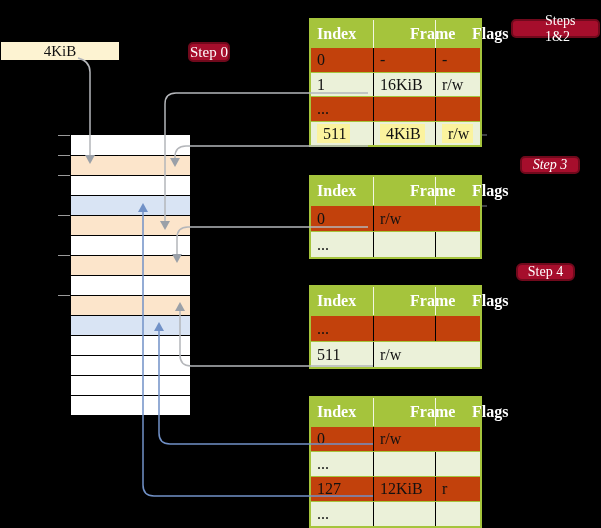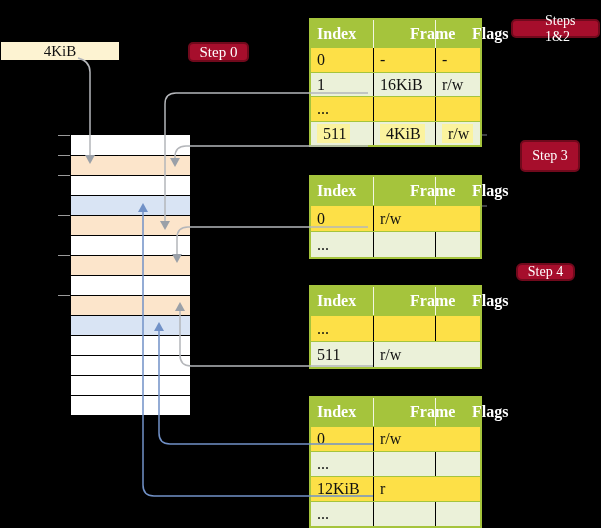--- a/index.html
+++ b/index.html
@@ -19,23 +19,23 @@
 
   
   .badge{
     background:var(--badge_red);
     border:2px solid var(--badge_border);
     border-radius:5px;
     color:#fff;font-size:14px;
     display:flex;align-items:center;justify-content:center;
     box-sizing:border-box;
   }
-  .badge-step0 {left:188px;top:42px;width:61px;height:20px;font-size:15px;}
+  .badge-step0 {left:188px;top:42px;width:42px;height:20px;font-size:15px;}
   .badge-steps12{left:511px;top:19px;width:89px;height:19px;padding-left:32px;}
-  .badge-step3 {left:520px;top:140px;width:60px;height:32px;}
+  .badge-step3 {left:520px;top:156px;width:60px;height:18px;font-style:italic;}
   .badge-step4 {left:516px;top:263px;width:59px;height:18px;border-radius:6px;}
 
   
   .memory{
     left:71px;top:135px;width:119px;height:280px;
   }
   .mrow{
     height:19px;border-bottom:1px solid #000;
     background:#fff;
   }
@@ -46,21 +46,21 @@
 
   .tick{
     left:58px;width:12px;height:1px;background:var(--tick_gray);
   }
 
   
   .ptable{
     left:309px;width:173px;
     border:2px solid var(--header_green);
     box-sizing:border-box;
-    background:#fde047;
+    background:#c2410c;
     font-size:16px;color:#111;
   }
   .t1{top:18px;height:129px;}
   .t2{top:175px;height:84px;}
   .t3{top:285px;height:84px;}
   .t4{top:396px;height:132px;}
 
   .thead,.trow{display:grid;grid-template-columns:62px 62px 45px;}
   .thead{
     background:var(--header_green);
@@ -196,20 +196,21 @@
   <div class="trow" data-shaded="false">
     <span>0</span>
     <span>r/w</span>
   </div>
   <div class="trow" data-shaded="true">
     <span>...</span>
     <span></span>
     <span></span>
   </div>
   <div class="trow" data-shaded="false">
+    <span>127</span>
     <span>12KiB</span>
     <span>r</span>
   </div>
   <div class="trow" data-shaded="true">
     <span>...</span>
     <span></span>
     <span></span>
   </div>
 </div>
 

